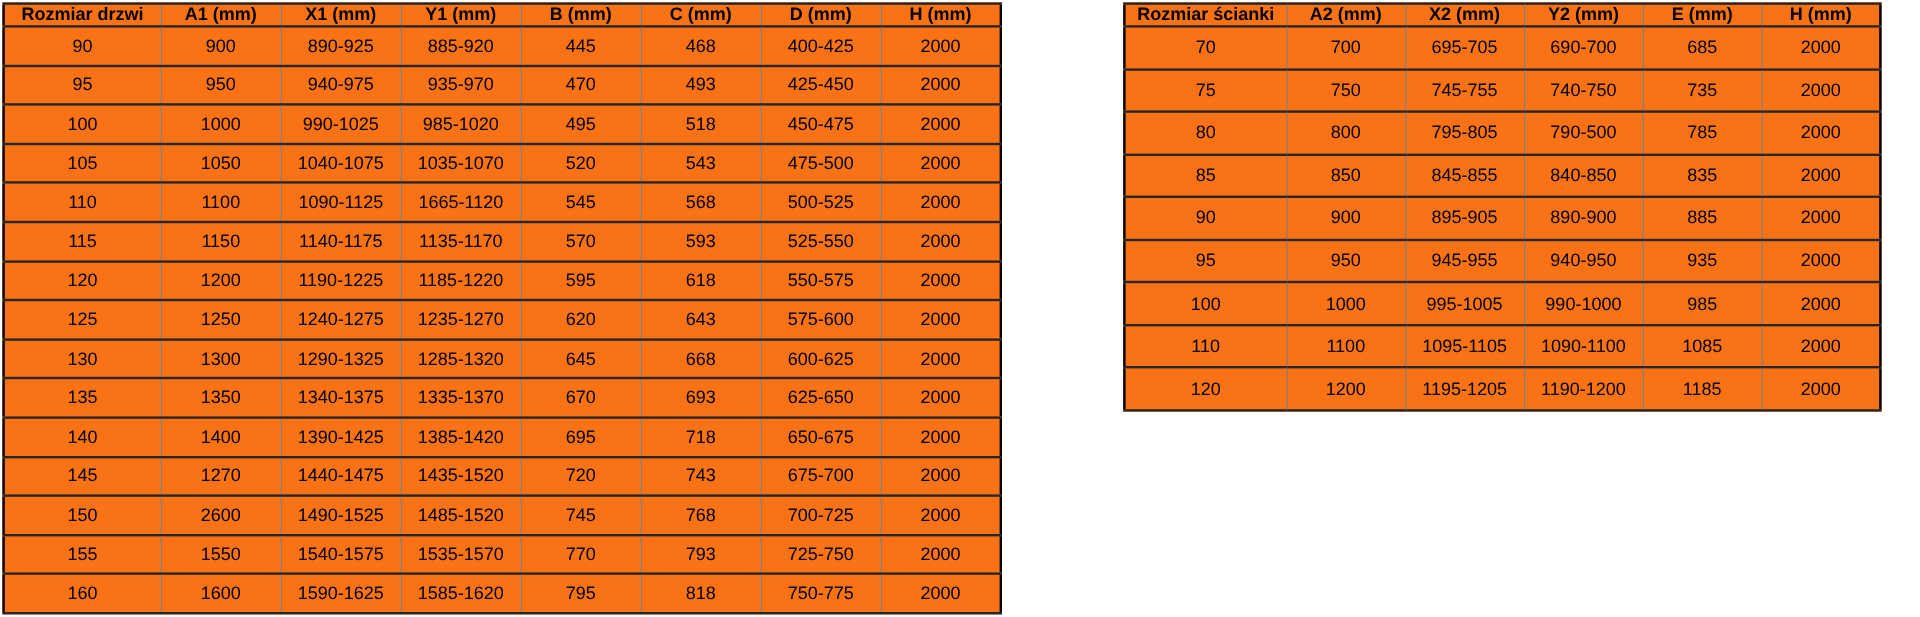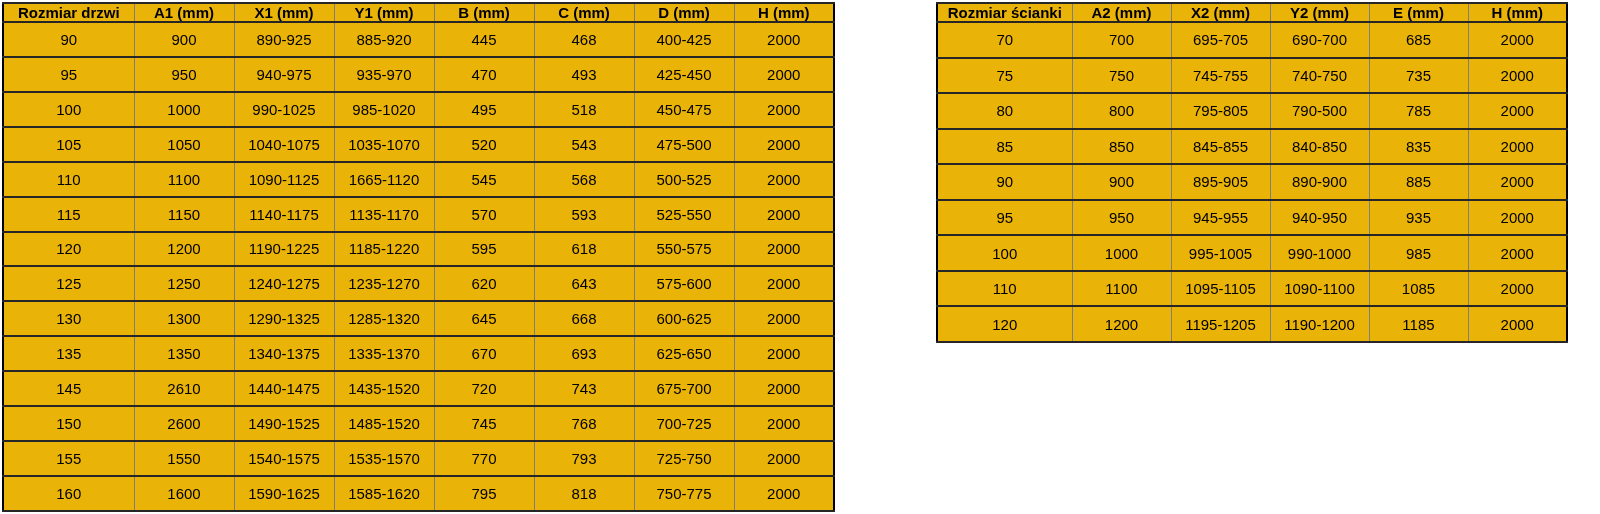--- a/index.html
+++ b/index.html
@@ -12,21 +12,21 @@
     width: 1600px;
     height: 514px;
     background: #ffffff;
     font-family: "Liberation Sans", sans-serif;
     color: #000000;
   }
   table.spec {
     position: absolute;
     border-collapse: collapse;
     table-layout: fixed;
-    background: #eab308;
+    background: #f97316;
     border: 2px solid #000000;
   }
   table.spec th, table.spec td {
     border-left: 1px solid #7f7f7f;
     border-right: 1px solid #7f7f7f;
     border-top: 2px solid #262626;
     border-bottom: 2px solid #262626;
     text-align: center;
     vertical-align: middle;
     font-size: 15px;
@@ -176,22 +176,32 @@
           <td>135</td>
           <td>1350</td>
           <td>1340-1375</td>
           <td>1335-1370</td>
           <td>670</td>
           <td>693</td>
           <td>625-650</td>
           <td>2000</td>
         </tr>
         <tr>
+          <td>140</td>
+          <td>1400</td>
+          <td>1390-1425</td>
+          <td>1385-1420</td>
+          <td>695</td>
+          <td>718</td>
+          <td>650-675</td>
+          <td>2000</td>
+        </tr>
+        <tr>
           <td>145</td>
-          <td>2610</td>
+          <td>1270</td>
           <td>1440-1475</td>
           <td>1435-1520</td>
           <td>720</td>
           <td>743</td>
           <td>675-700</td>
           <td>2000</td>
         </tr>
         <tr>
           <td>150</td>
           <td>2600</td>

